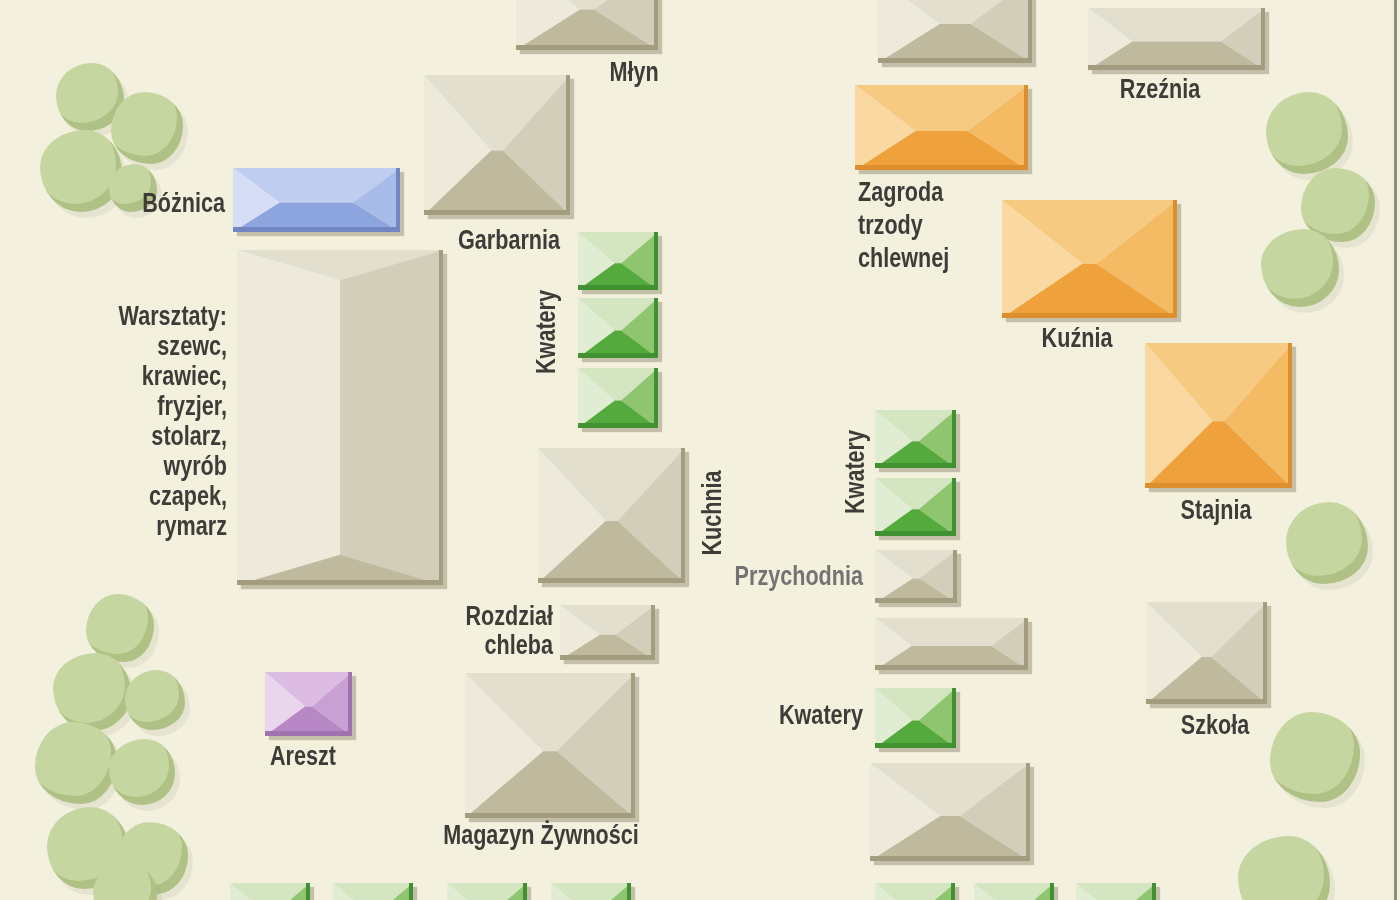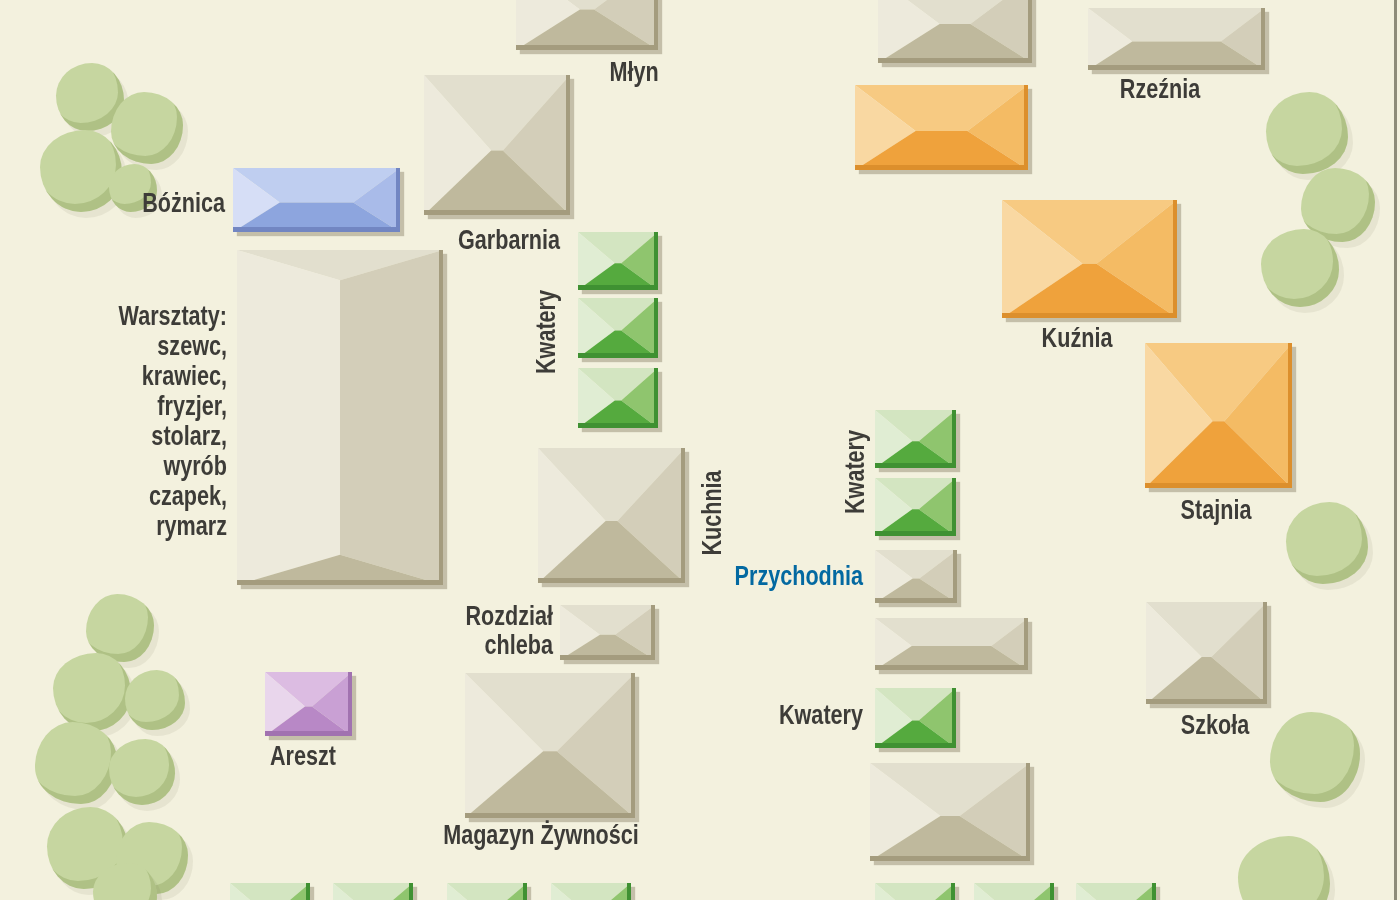--- a/index.html
+++ b/index.html
@@ -299,19 +299,22 @@
 stolarz,
 wyrób
 czapek,
 rymarz</span></div>
     <div class="label al-center rot" style="left: 546px; top: 332px; color: rgb(61, 60, 56);"><span class="txt">Kwatery</span></div>
     <div class="label al-center rot" style="left: 712px; top: 513px; color: rgb(61, 60, 56);"><span class="txt">Kuchnia</span></div>
     <div class="label al-center" style="left: 541px; top: 820px; color: rgb(61, 60, 56);"><span class="txt">Magazyn Żywności</span></div>
     <div class="label al-right" style="left: 553px; top: 602px; color: rgb(61, 60, 56); line-height: 29px;"><span class="txt">Rozdział
 chleba</span></div>
     <div class="label al-center" style="left: 303px; top: 741px; color: rgb(61, 60, 56);"><span class="txt">Areszt</span></div>
+    <div class="label al-left" style="left: 858px; top: 176px; color: rgb(61, 60, 56); line-height: 33px;"><span class="txt">Zagroda
+trzody
+chlewnej</span></div>
     <div class="label al-center" style="left: 1077px; top: 323px; color: rgb(61, 60, 56);"><span class="txt">Kuźnia</span></div>
     <div class="label al-center" style="left: 1216px; top: 495px; color: rgb(61, 60, 56);"><span class="txt">Stajnia</span></div>
     <div class="label al-center rot" style="left: 855px; top: 472px; color: rgb(61, 60, 56);"><span class="txt">Kwatery</span></div>
-    <div class="label al-right" style="left: 863px; top: 561px; color: #0369a1;"><span class="txt">Przychodnia</span></div>
+    <div class="label al-right" style="left: 863px; top: 561px; color: #737373;"><span class="txt">Przychodnia</span></div>
     <div class="label al-right" style="left: 863px; top: 700px; color: rgb(61, 60, 56);"><span class="txt">Kwatery</span></div>
     <div class="label al-center" style="left: 1215px; top: 710px; color: rgb(61, 60, 56);"><span class="txt">Szkoła</span></div>
   </div>
 
 </body></html>

